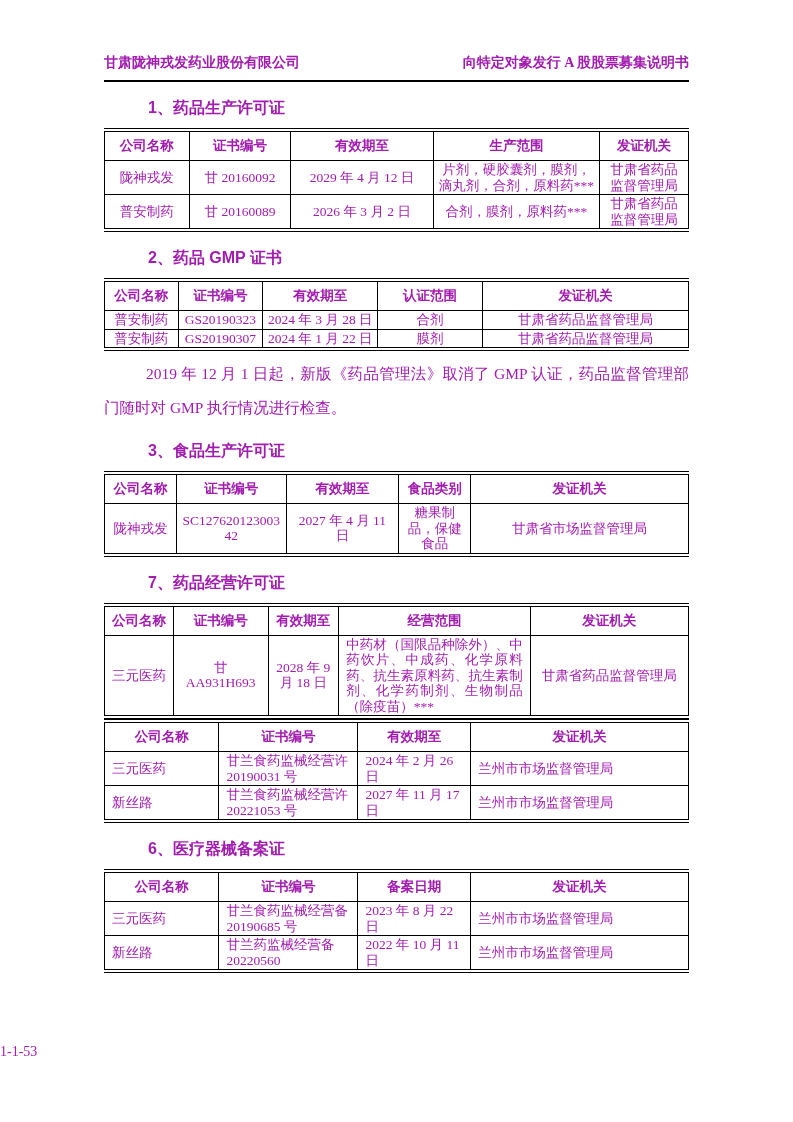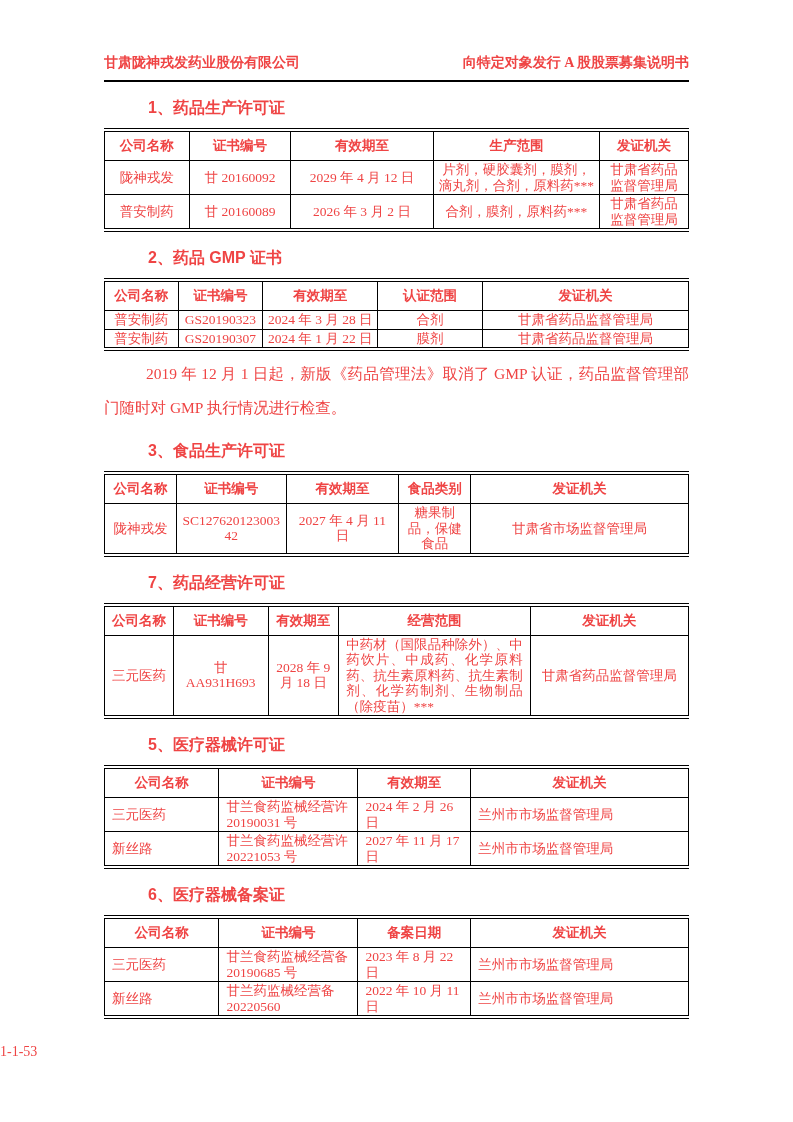--- a/index.html
+++ b/index.html
@@ -3,21 +3,21 @@
 <meta charset="utf-8">
 <style>
   html,body { margin:0; padding:0; background:#ffffff; }
   .page {
     position:relative;
     width:793px; height:1122px;
     margin:0 auto;
     box-sizing:border-box;
     padding:54px 104px 0 104px;
     background:#ffffff;
-    color:#ef4444;
+    color:#a21caf;
     font-family:"Liberation Serif","DejaVu Serif",serif;
     overflow:hidden;
   }
   .running-head {
     display:flex; justify-content:space-between; align-items:flex-end;
     font-size:14px; line-height:18px; font-weight:600;
   }
   .head-rule {
     border-bottom:2px solid #000;
     margin-top:8px;
@@ -195,21 +195,20 @@
       <tr>
         <td>三元医药</td>
         <td>甘 AA931H693</td>
         <td>2028 年 9 月 18 日</td>
         <td class="ta-j">中药材（国限品种除外）、中药饮片、中成药、化学原料药、抗生素原料药、抗生素制剂、化学药制剂、生物制品（除疫苗）***</td>
         <td>甘肃省药品监督管理局</td>
       </tr>
     </tbody>
   </table>
 
-  <div class="sec-heading">5、医疗器械许可证</div>
   <table class="tbl">
     <colgroup>
         <col style="width:19.6%">
         <col style="width:23.8%">
         <col style="width:19.3%">
         <col style="width:37.3%">
       </colgroup>
     <thead>
       <tr>
         <th>公司名称</th>

